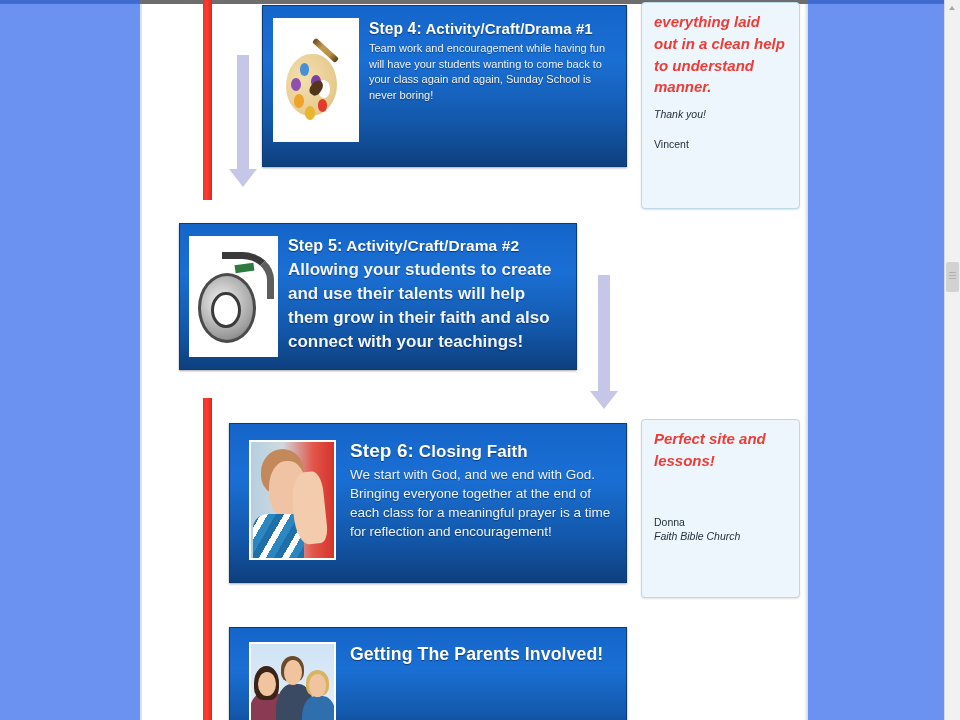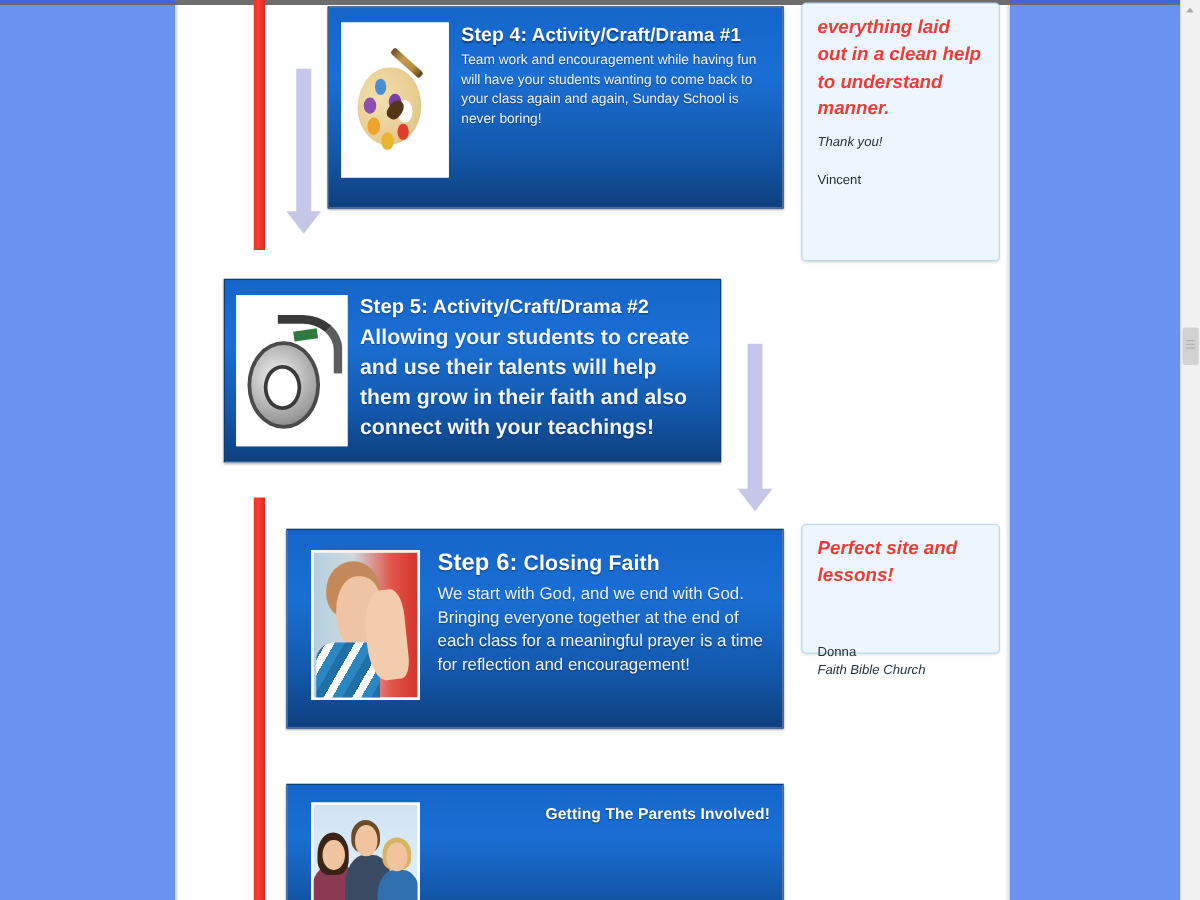--- a/index.html
+++ b/index.html
@@ -88,21 +88,21 @@
   #card-step6 .card-thumb{width:83px;height:116px;margin:16px 0 0 19px;}
   #card-step6 .card-body{padding-top:16px;padding-left:14px;}
   #card-step6 .card-title{font-size:17px;}
   #card-step6 .card-title .lead{font-size:19px;}
   #card-step6 .card-text{font-size:13.5px;}
 
   
   #card-parents{left:229px;top:627px;width:396px;height:120px;}
   #card-parents .card-thumb{width:83px;height:100px;margin:14px 0 0 19px;}
   #card-parents .card-body{padding-top:16px;padding-left:14px;}
-  #card-parents .card-title{font-size:12px;text-align:right;}
+  #card-parents .card-title{font-size:17px;}
   #card-parents .card-text{font-size:13.5px;}
 
   
   .art{position:absolute;inset:0;}
   
   .palette-blob{position:absolute;left:14%;top:28%;width:62%;height:52%;
     background:radial-gradient(ellipse at 35% 40%, #f3dfae 0%, #e8cd92 60%, #d9b877 100%);
     border-radius:50% 46% 52% 48%/52% 50% 50% 48%;}
   .palette-hole{position:absolute;left:52%;top:50%;width:15%;height:15%;background:#ffffff;border-radius:50%;}
   .dot{position:absolute;width:12%;height:11%;border-radius:50%;}
@@ -143,21 +143,21 @@
     box-sizing:border-box;
   }
   .testimonial-quote{
     color:#ef3b35;font-style:italic;font-weight:bold;
     font-size:15px;line-height:1.45;margin:0 0 10px 0;
   }
   .testimonial-thanks{color:#23303b;font-size:10.5px;font-style:italic;margin:0 0 18px 0;}
   .testimonial-name{color:#23303b;font-size:10.5px;margin:0;}
   .testimonial-org{color:#23303b;font-size:10.5px;font-style:italic;margin:2px 0 0 0;}
   #testimonial-vincent{left:641px;top:2px;width:159px;height:207px;}
-  #testimonial-donna{left:641px;top:419px;width:159px;height:104px;}
+  #testimonial-donna{left:641px;top:419px;width:159px;height:179px;}
   #testimonial-donna .testimonial-quote{margin-bottom:44px;}
 
   
   #scrollbar{position:absolute;right:0;top:0;width:15px;height:720px;background:#f1f1f1;border-left:1px solid #d8d8d8;}
   #scroll-btn-up{position:absolute;left:0;top:0;width:15px;height:15px;background:#f1f1f1;}
   #scroll-btn-up .glyph{position:absolute;left:4px;top:6px;width:0;height:0;border-left:3.5px solid transparent;border-right:3.5px solid transparent;border-bottom:4px solid #a8a8a8;}
   #scroll-thumb{position:absolute;left:1px;top:262px;width:13px;height:30px;background:#d2d2d2;border-radius:2px;}
   #scroll-thumb .grip{position:absolute;left:3px;top:13px;width:7px;height:1px;background:#b0b0b0;box-shadow:0 3px 0 #b0b0b0,0 -3px 0 #b0b0b0;}
 </style>
 </head>

